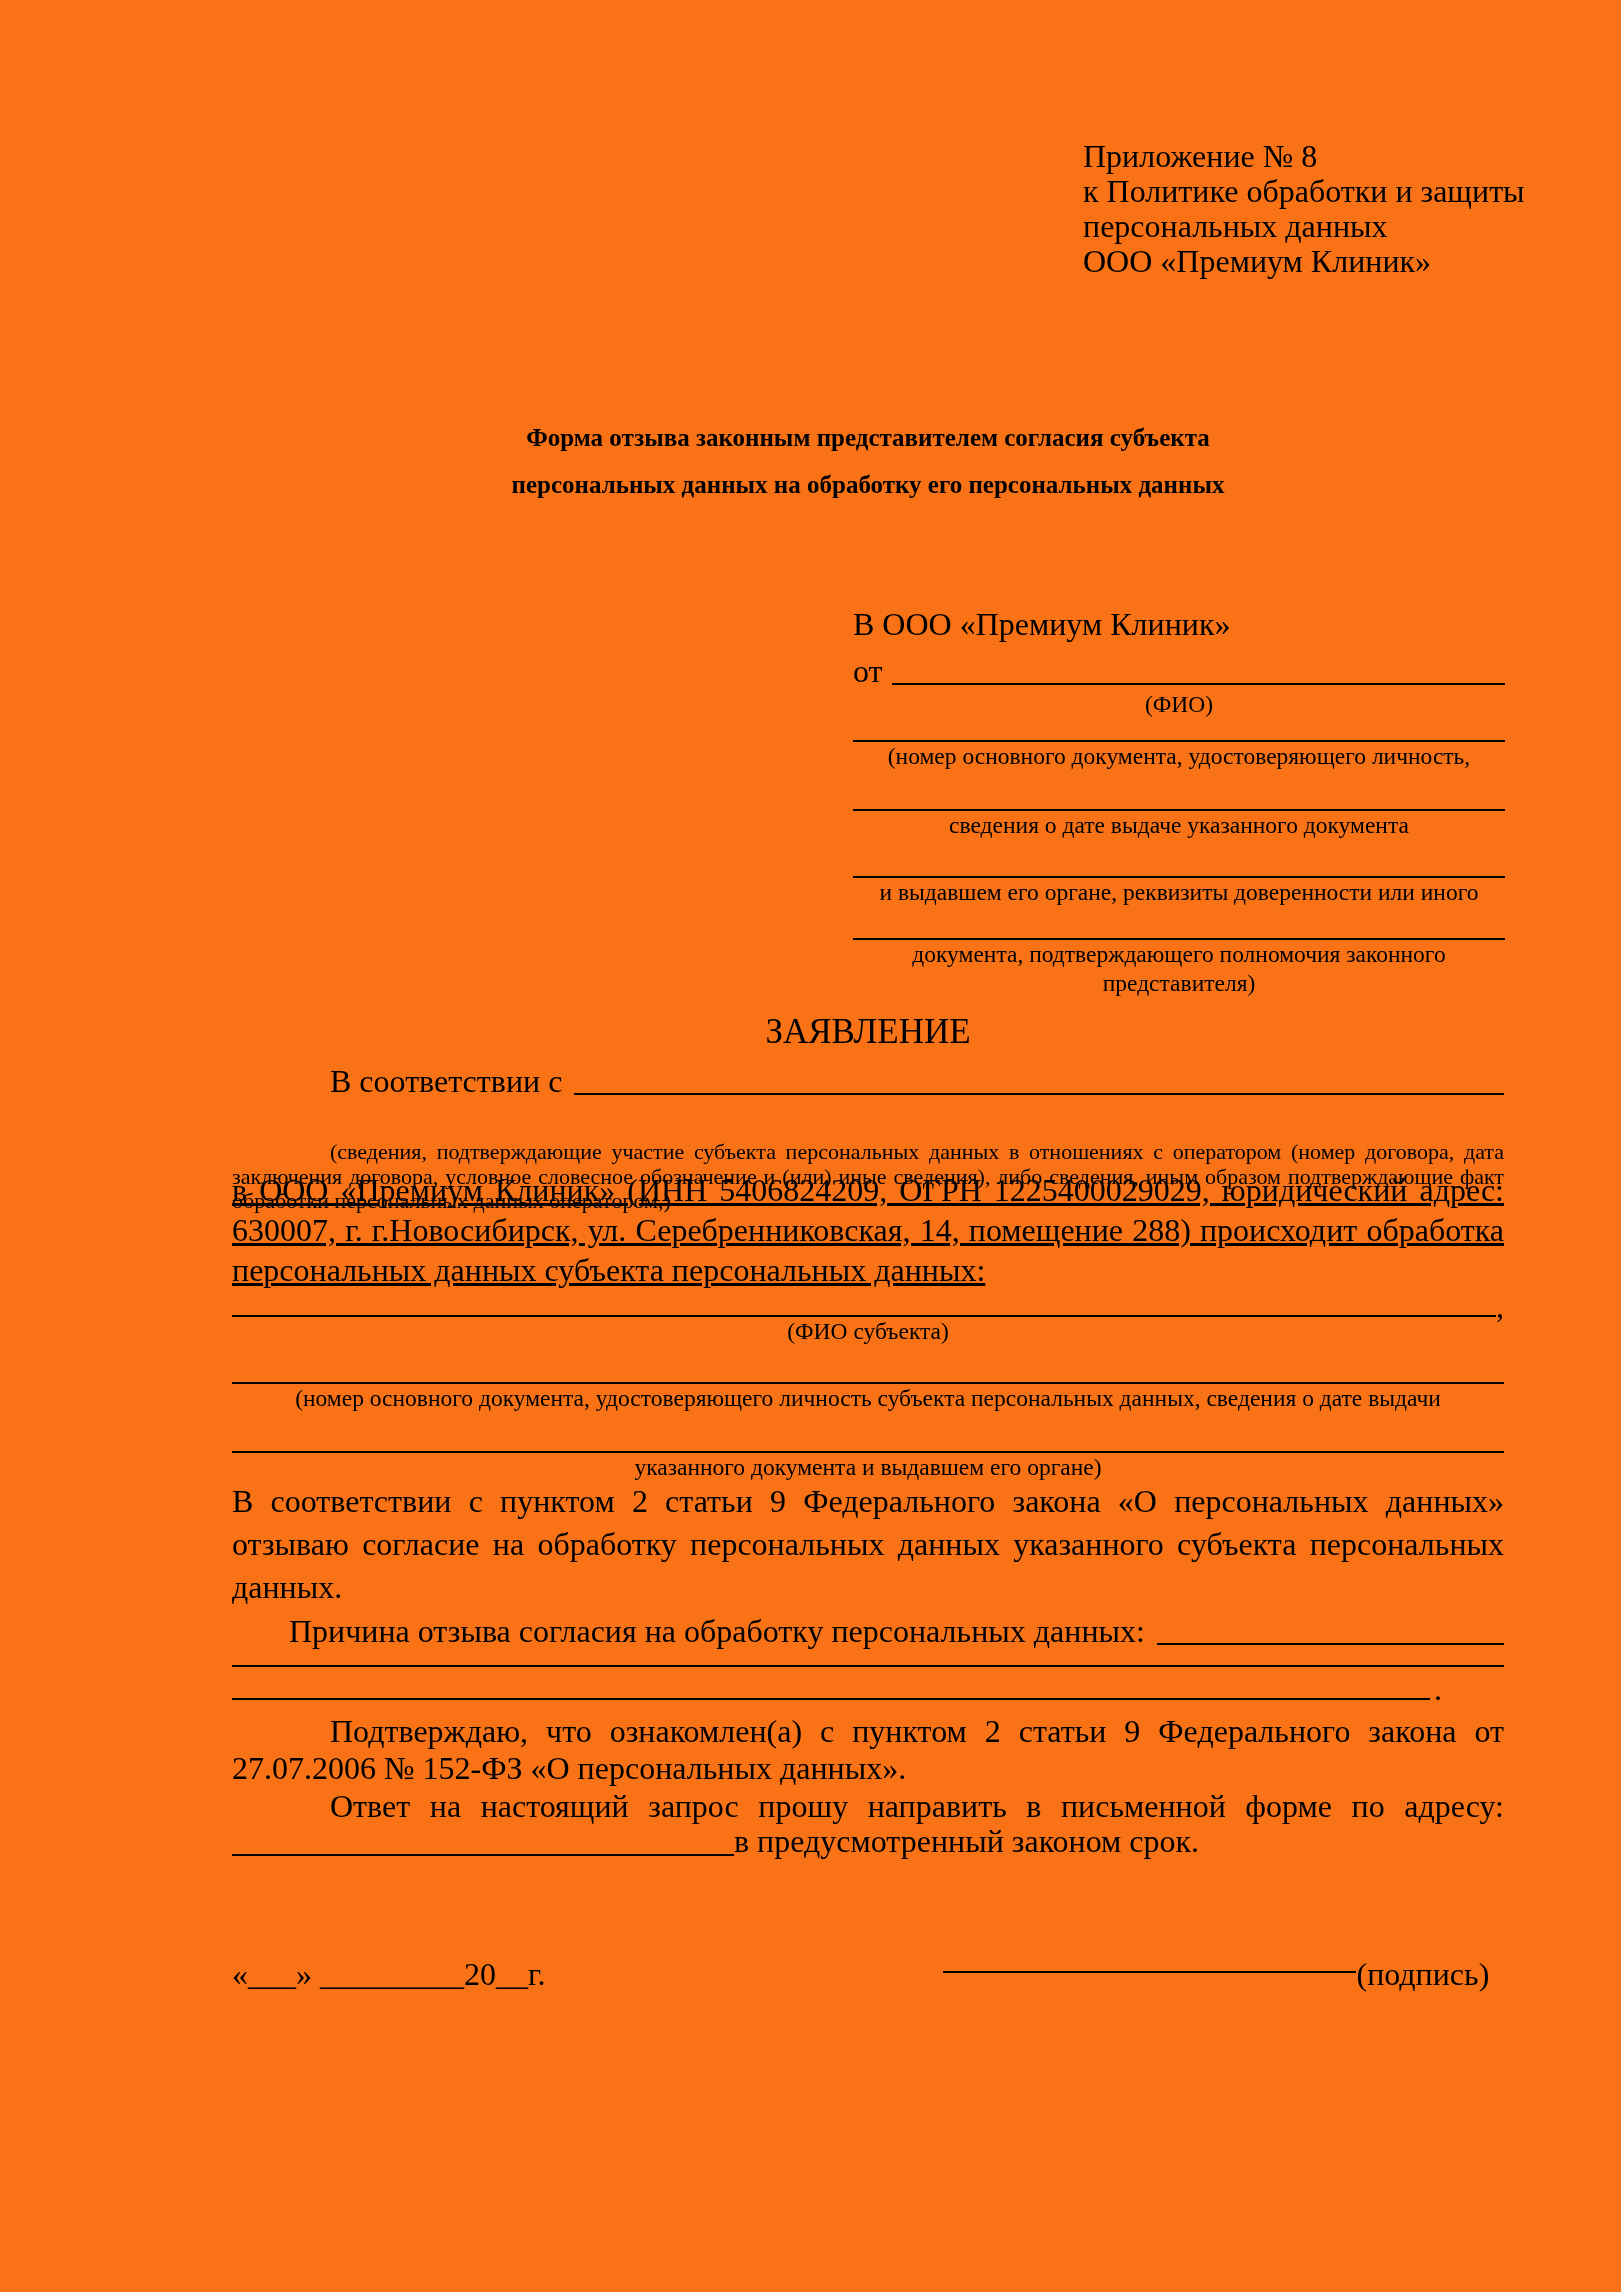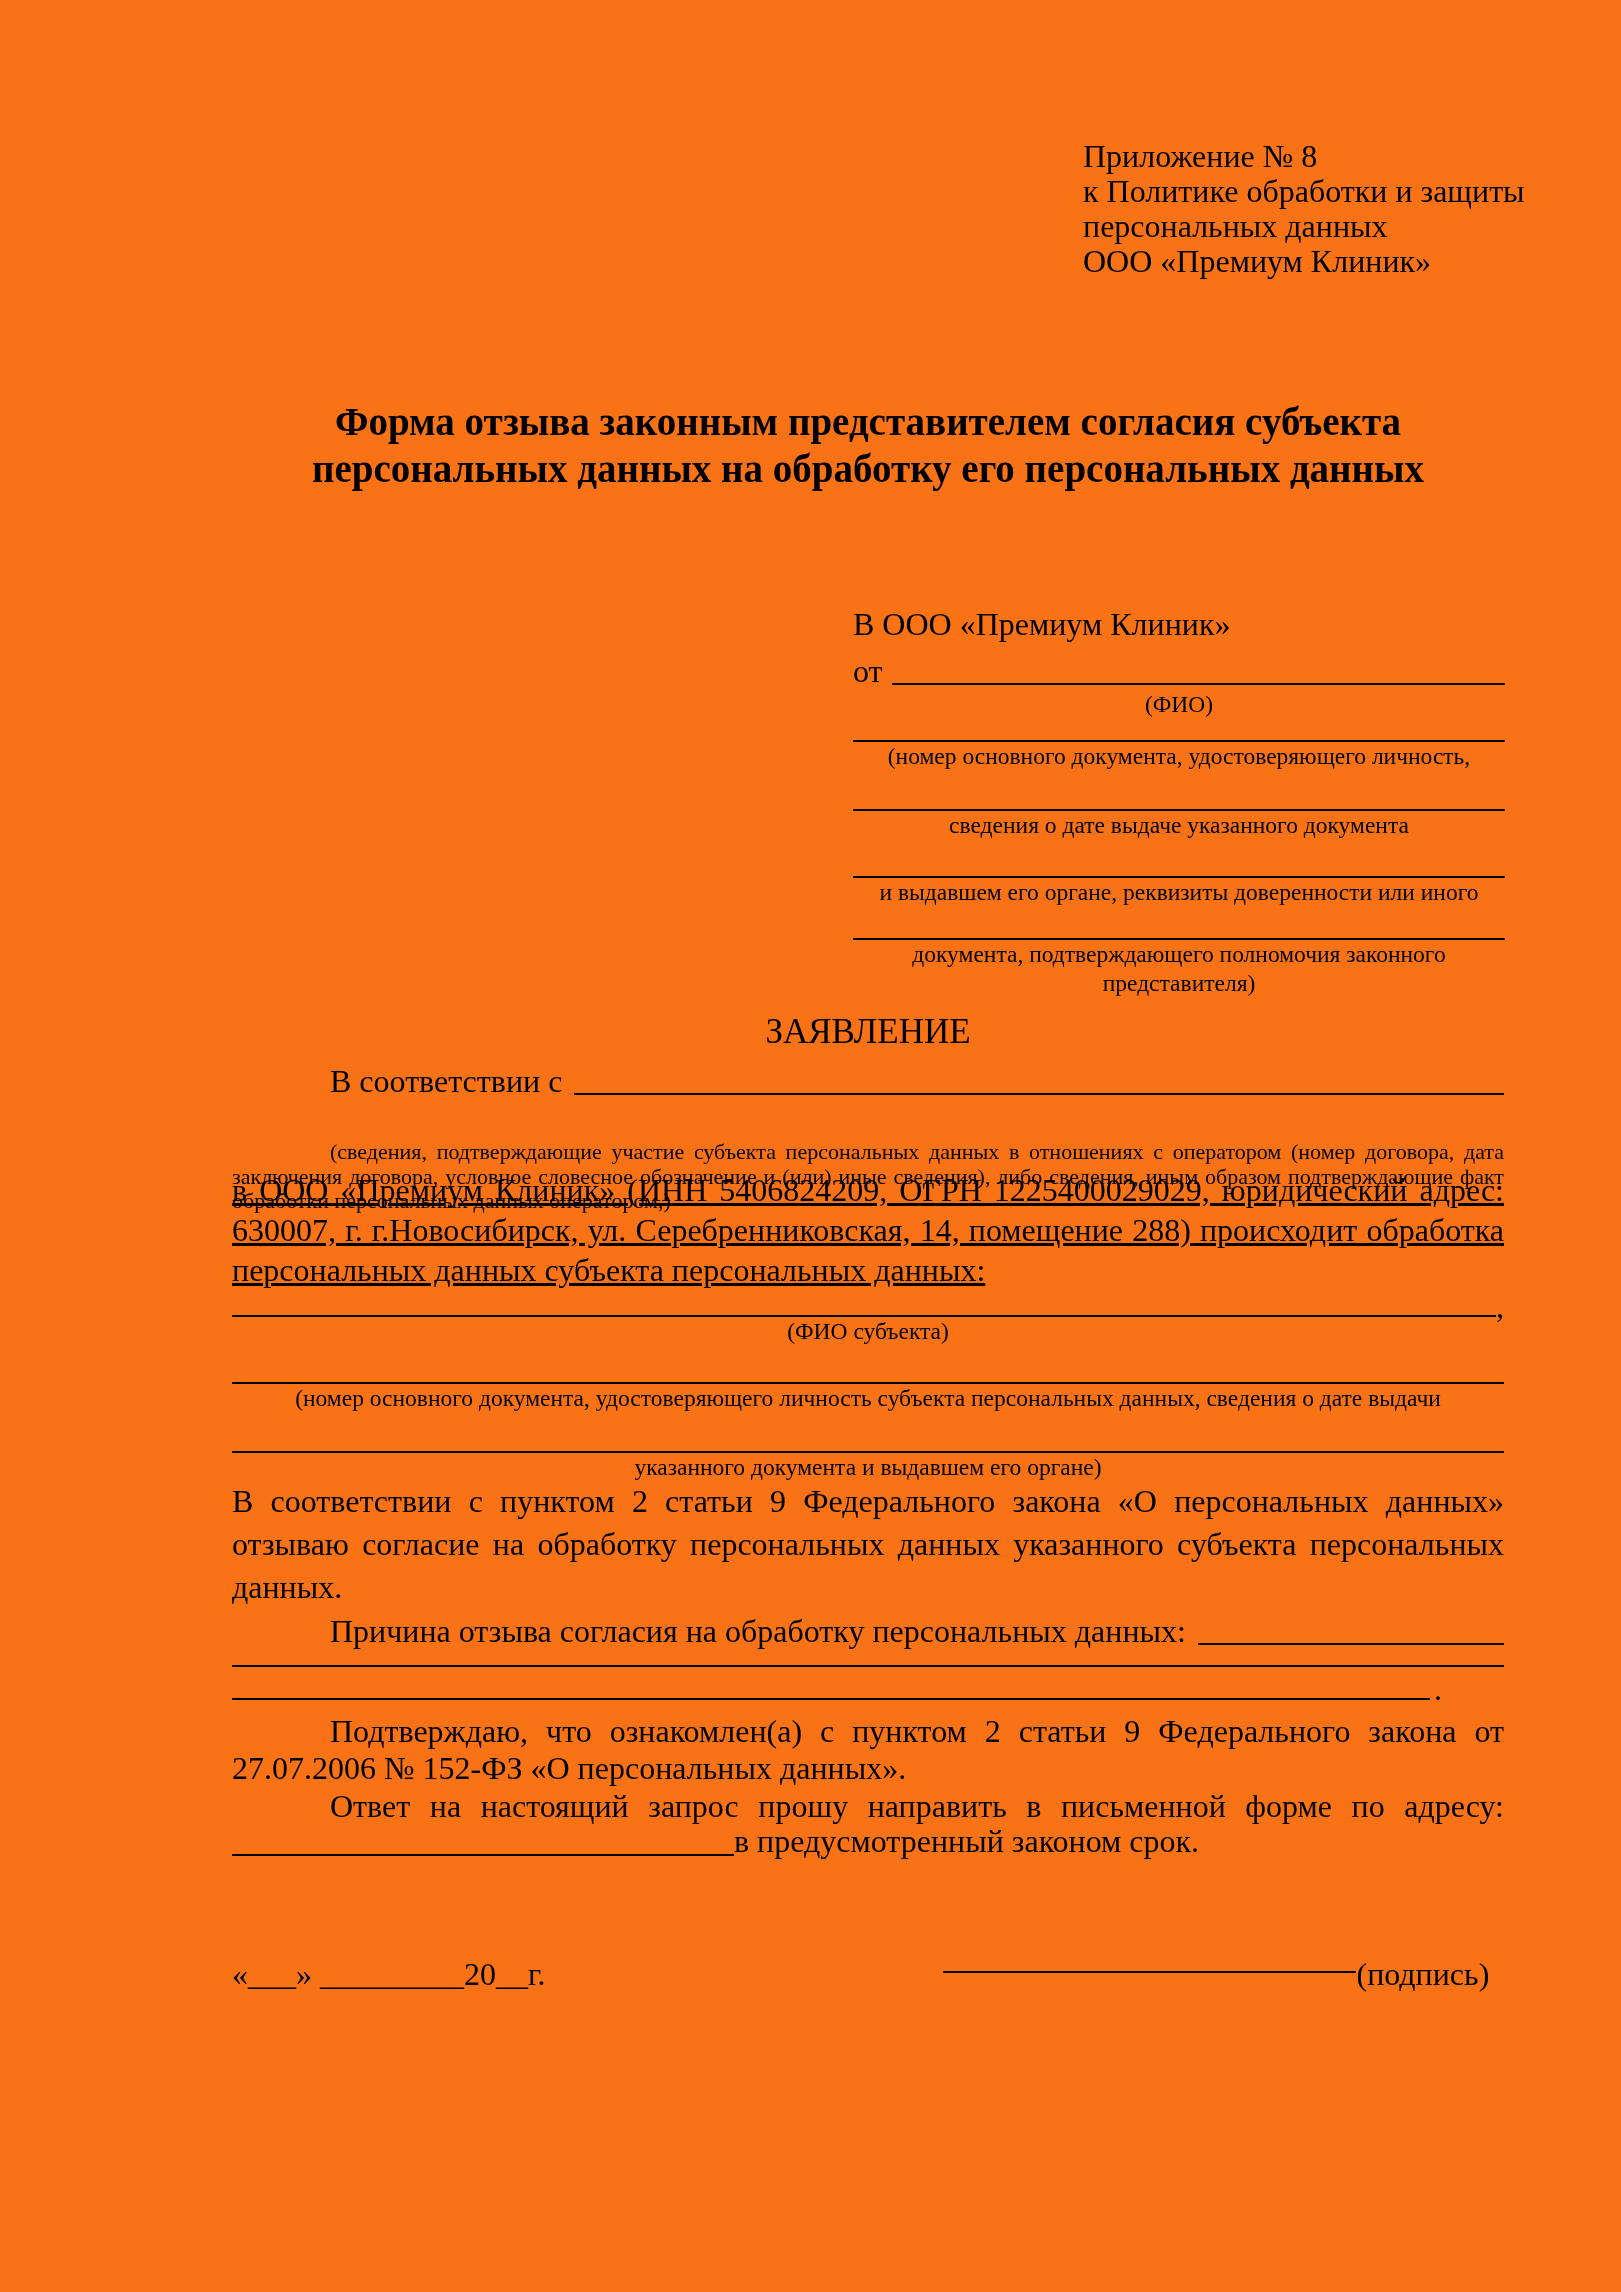--- a/index.html
+++ b/index.html
@@ -13,22 +13,22 @@
     font-size: 32px;
     overflow: hidden;
   }
   .abs { position: absolute; }
 
   
   .header-block { top: 139px; left: 1083px; line-height: 35px; white-space: nowrap; }
 
   
   .doc-title {
-    top: 398px; left: 232px; width: 1272px;
-    text-align: center; font-weight: bold; font-size: 39px; line-height: 47px;
+    top: 414px; left: 232px; width: 1272px;
+    text-align: center; font-weight: bold; font-size: 25px; line-height: 47px;
   }
 
   
   .addressee { top: 604px; left: 853px; width: 652px; }
   .addressee-org { line-height: 41px; white-space: nowrap; }
   .from-row { display: flex; align-items: flex-end; height: 45px; }
   .from-label { line-height: 37px; text-align: center; }
   .fill { flex: 1; border-bottom: 2.9px solid #000; margin-bottom: 4.9px; }
   .from-row .fill { margin-left: 9.8px; }
   .cap { font-size: 23.5px; line-height: 29px; text-align: center; }
@@ -49,21 +49,21 @@
 
   .subject-blanks { top: 1302px; left: 232px; width: 1272px; }
   .comma-row { display: flex; align-items: flex-end; height: 14.7px; }
   .comma-row .fill { margin-bottom: 0; }
   .comma-row .tail, .period-row .tail { line-height: 19.6px; }
   .sb2 { height: 37px; } .sb3 { height: 39px; }
   .subject-blanks .cap { line-height: 28px; }
 
   .withdrawal-par { top: 1480px; left: 232px; width: 1272px; line-height: 43px; text-align: justify; }
   .reason-row { top: 1611px; left: 232px; width: 1272px; display: flex; align-items: flex-end; height: 39px; }
-  .reason-label { margin-left: 98px; line-height: 37px; white-space: nowrap; }
+  .reason-label { margin-left: 57px; line-height: 37px; white-space: nowrap; }
   .reason-row .fill { margin-left: 11.8px; }
 
   .blank-row-1 { top: 1645px; left: 232px; width: 1272px; height: 19.6px; border-bottom: 2.9px solid #000; }
   .period-row { top: 1674px; left: 232px; width: 1272px; display: flex; align-items: flex-end; height: 25.5px; }
   .period-row .fill { margin-bottom: 0; margin-right: 3.9px; flex: 0 0 calc(100% - 74px); }
 
   .confirm-par { top: 1713px; left: 232px; width: 1272px; line-height: 37px; text-align: justify; text-indent: 98px; }
   .response-par {
     top: 1788px; left: 232px; width: 1272px; line-height: 37px;
     text-align: justify; text-align-last: justify; text-indent: 98px;

